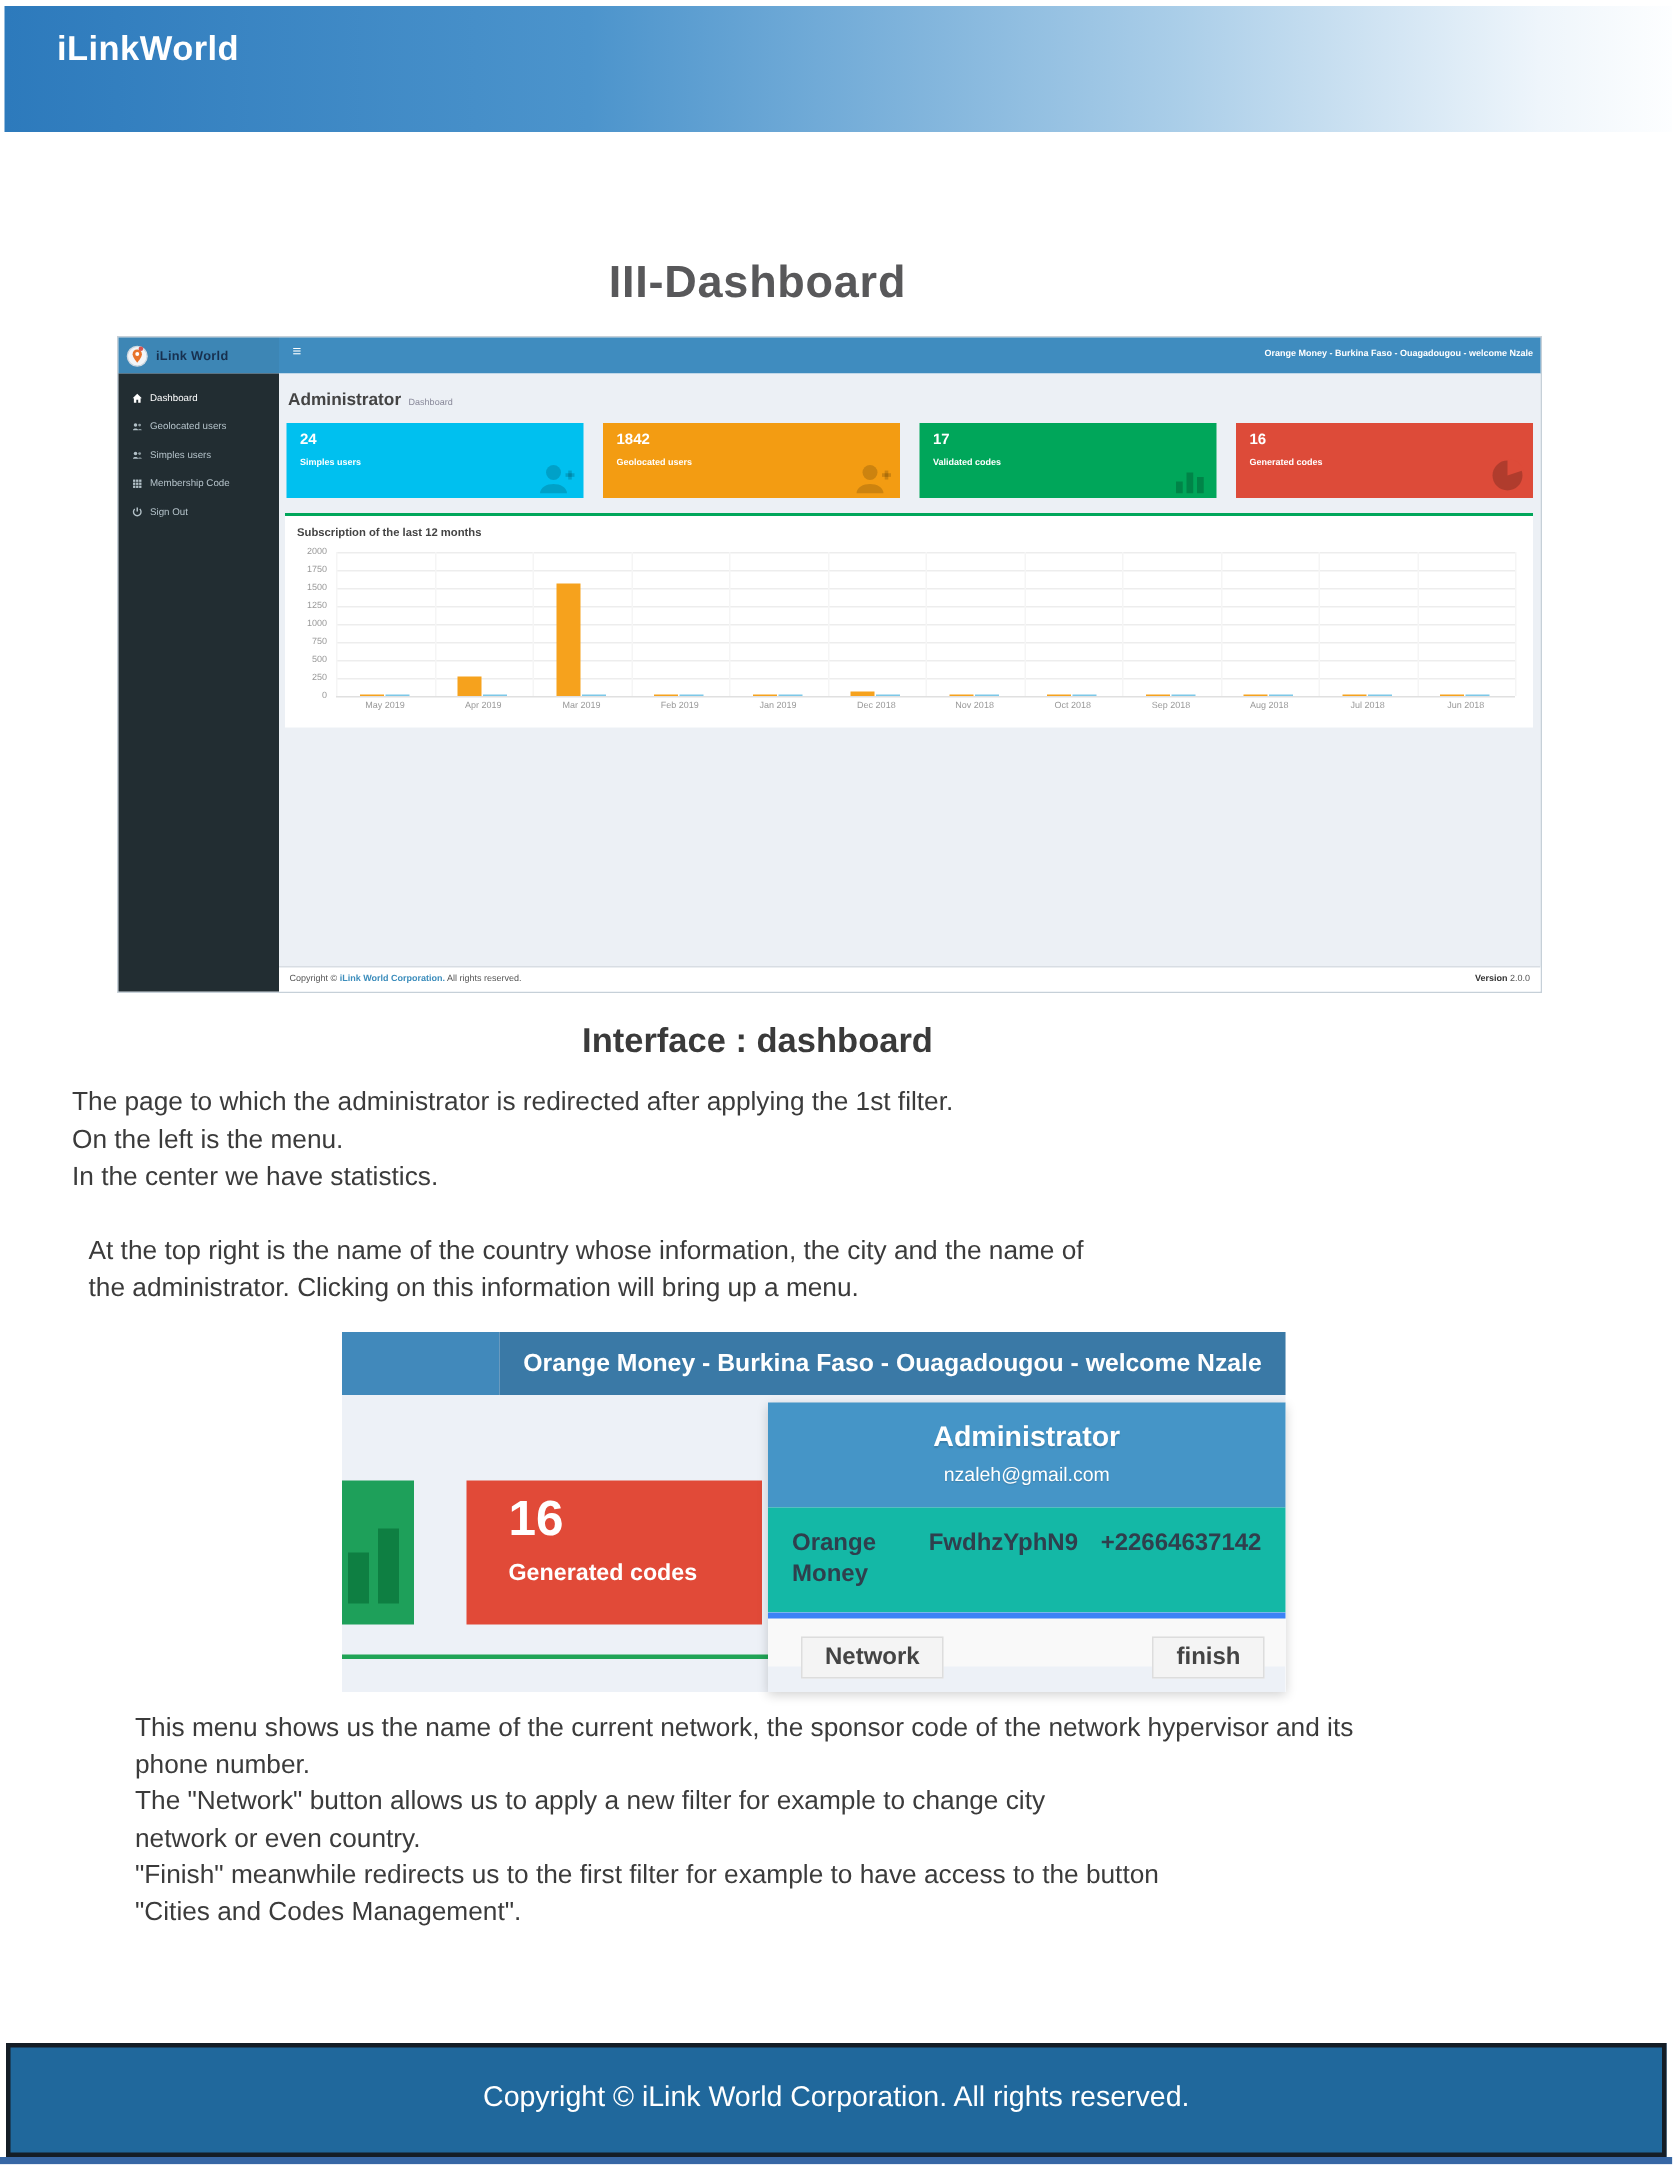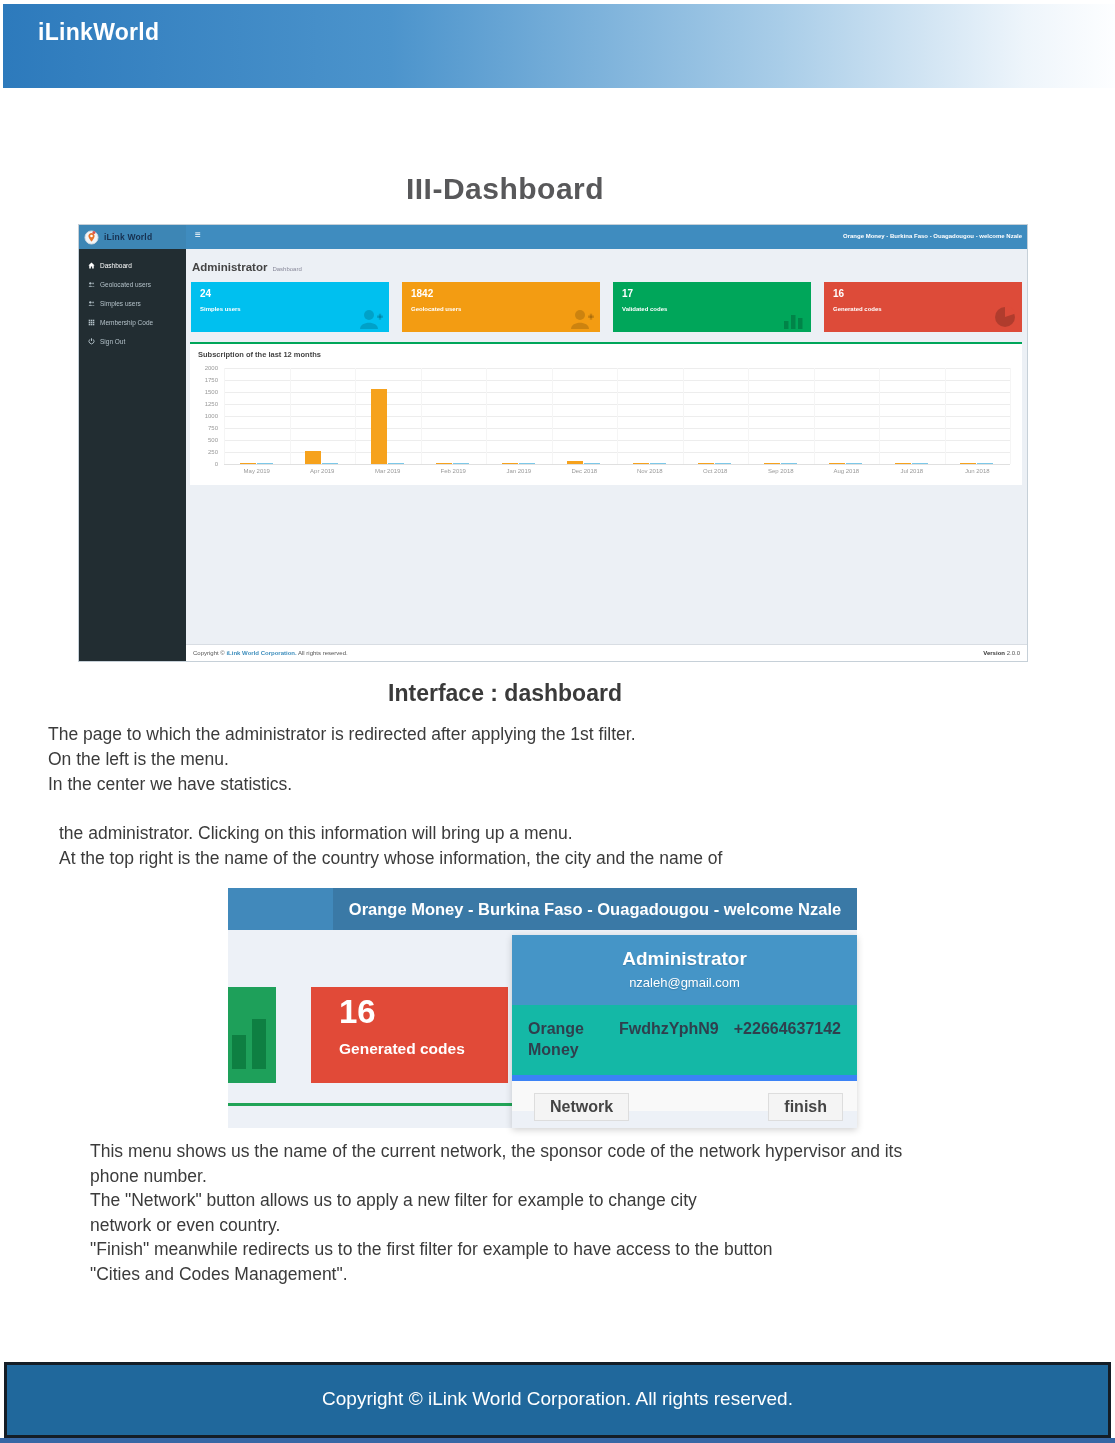--- a/index.html
+++ b/index.html
@@ -81,21 +81,21 @@
   .rcard .lab { font-size: 15.5px; font-weight: bold; margin-top: 9px; }
   .gline { position: absolute; left: 0; top: 215px; width: 284px; height: 3px; background: #21a457; }
   .panel2 { position: absolute; left: 284px; top: 47px; width: 345px; height: 193px; box-shadow: 0 2px 7px rgba(0,0,0,.18); }
   .phead { height: 70px; background: #4595c7; color: #fff; text-align: center; padding-top: 13px;
            text-shadow: 0 1px 1px rgba(0,0,0,.15); }
   .phead .t { font-size: 19px; font-weight: bold; }
   .phead .e { font-size: 13px; margin-top: 5px; }
   .pbody { height: 70px; background: #14b8a6; display: flex; justify-content: space-between; padding: 13px 16px 0 16px; }
   .pbody div { font-weight: bold; font-size: 16px; color: #2f3f4d; line-height: 21px; }
   .pbody .n1 { width: 76px; }
-  .pfoot { height: 36px; background: #f9f9f9; border-top: 6px solid #3b82f6; position: relative; }
+  .pfoot { height: 36px; background: #f9f9f9; border-top: 4px solid #3b82f6; position: relative; }
   .btn { position: absolute; top: 12px; background: #f4f4f4; border: 1px solid #ddd; color: #444;
          font-size: 16px; font-weight: bold; padding: 4px 15px; font-family: inherit; cursor: pointer; }
   .btn.network { left: 22px; }
   .btn.finish { right: 14px; }
 
   
   .pagefooter {
     position: absolute; left: 4px; right: 4px; top: 1362px; height: 76px;
     background: #20689c; border: 3px solid #141d26; color: #fff; text-align: center;
     font-size: 19px; padding-top: 23px;
@@ -311,22 +311,22 @@
 
   <div class="h2">Interface : dashboard</div>
 
   <div class="para p1">
     <div>The page to which the administrator is redirected after applying the 1st filter.</div>
     <div>On the left is the menu.</div>
     <div>In the center we have statistics.</div>
   </div>
 
   <div class="para p2">
+    <div>At the top right is the name of the country whose information, the city and the name of</div>
     <div> the administrator. Clicking on this information will bring up a menu.</div>
-    <div>At the top right is the name of the country whose information, the city and the name of</div>
   </div>
 
   <div class="shot2">
     <div class="ribbon">
       <div class="rleft"></div>
       <div class="rright">Orange Money - Burkina Faso - Ouagadougou - welcome Nzale</div>
     </div>
     <div class="gcard">
       <div class="b1"></div>
       <div class="b2"></div>

